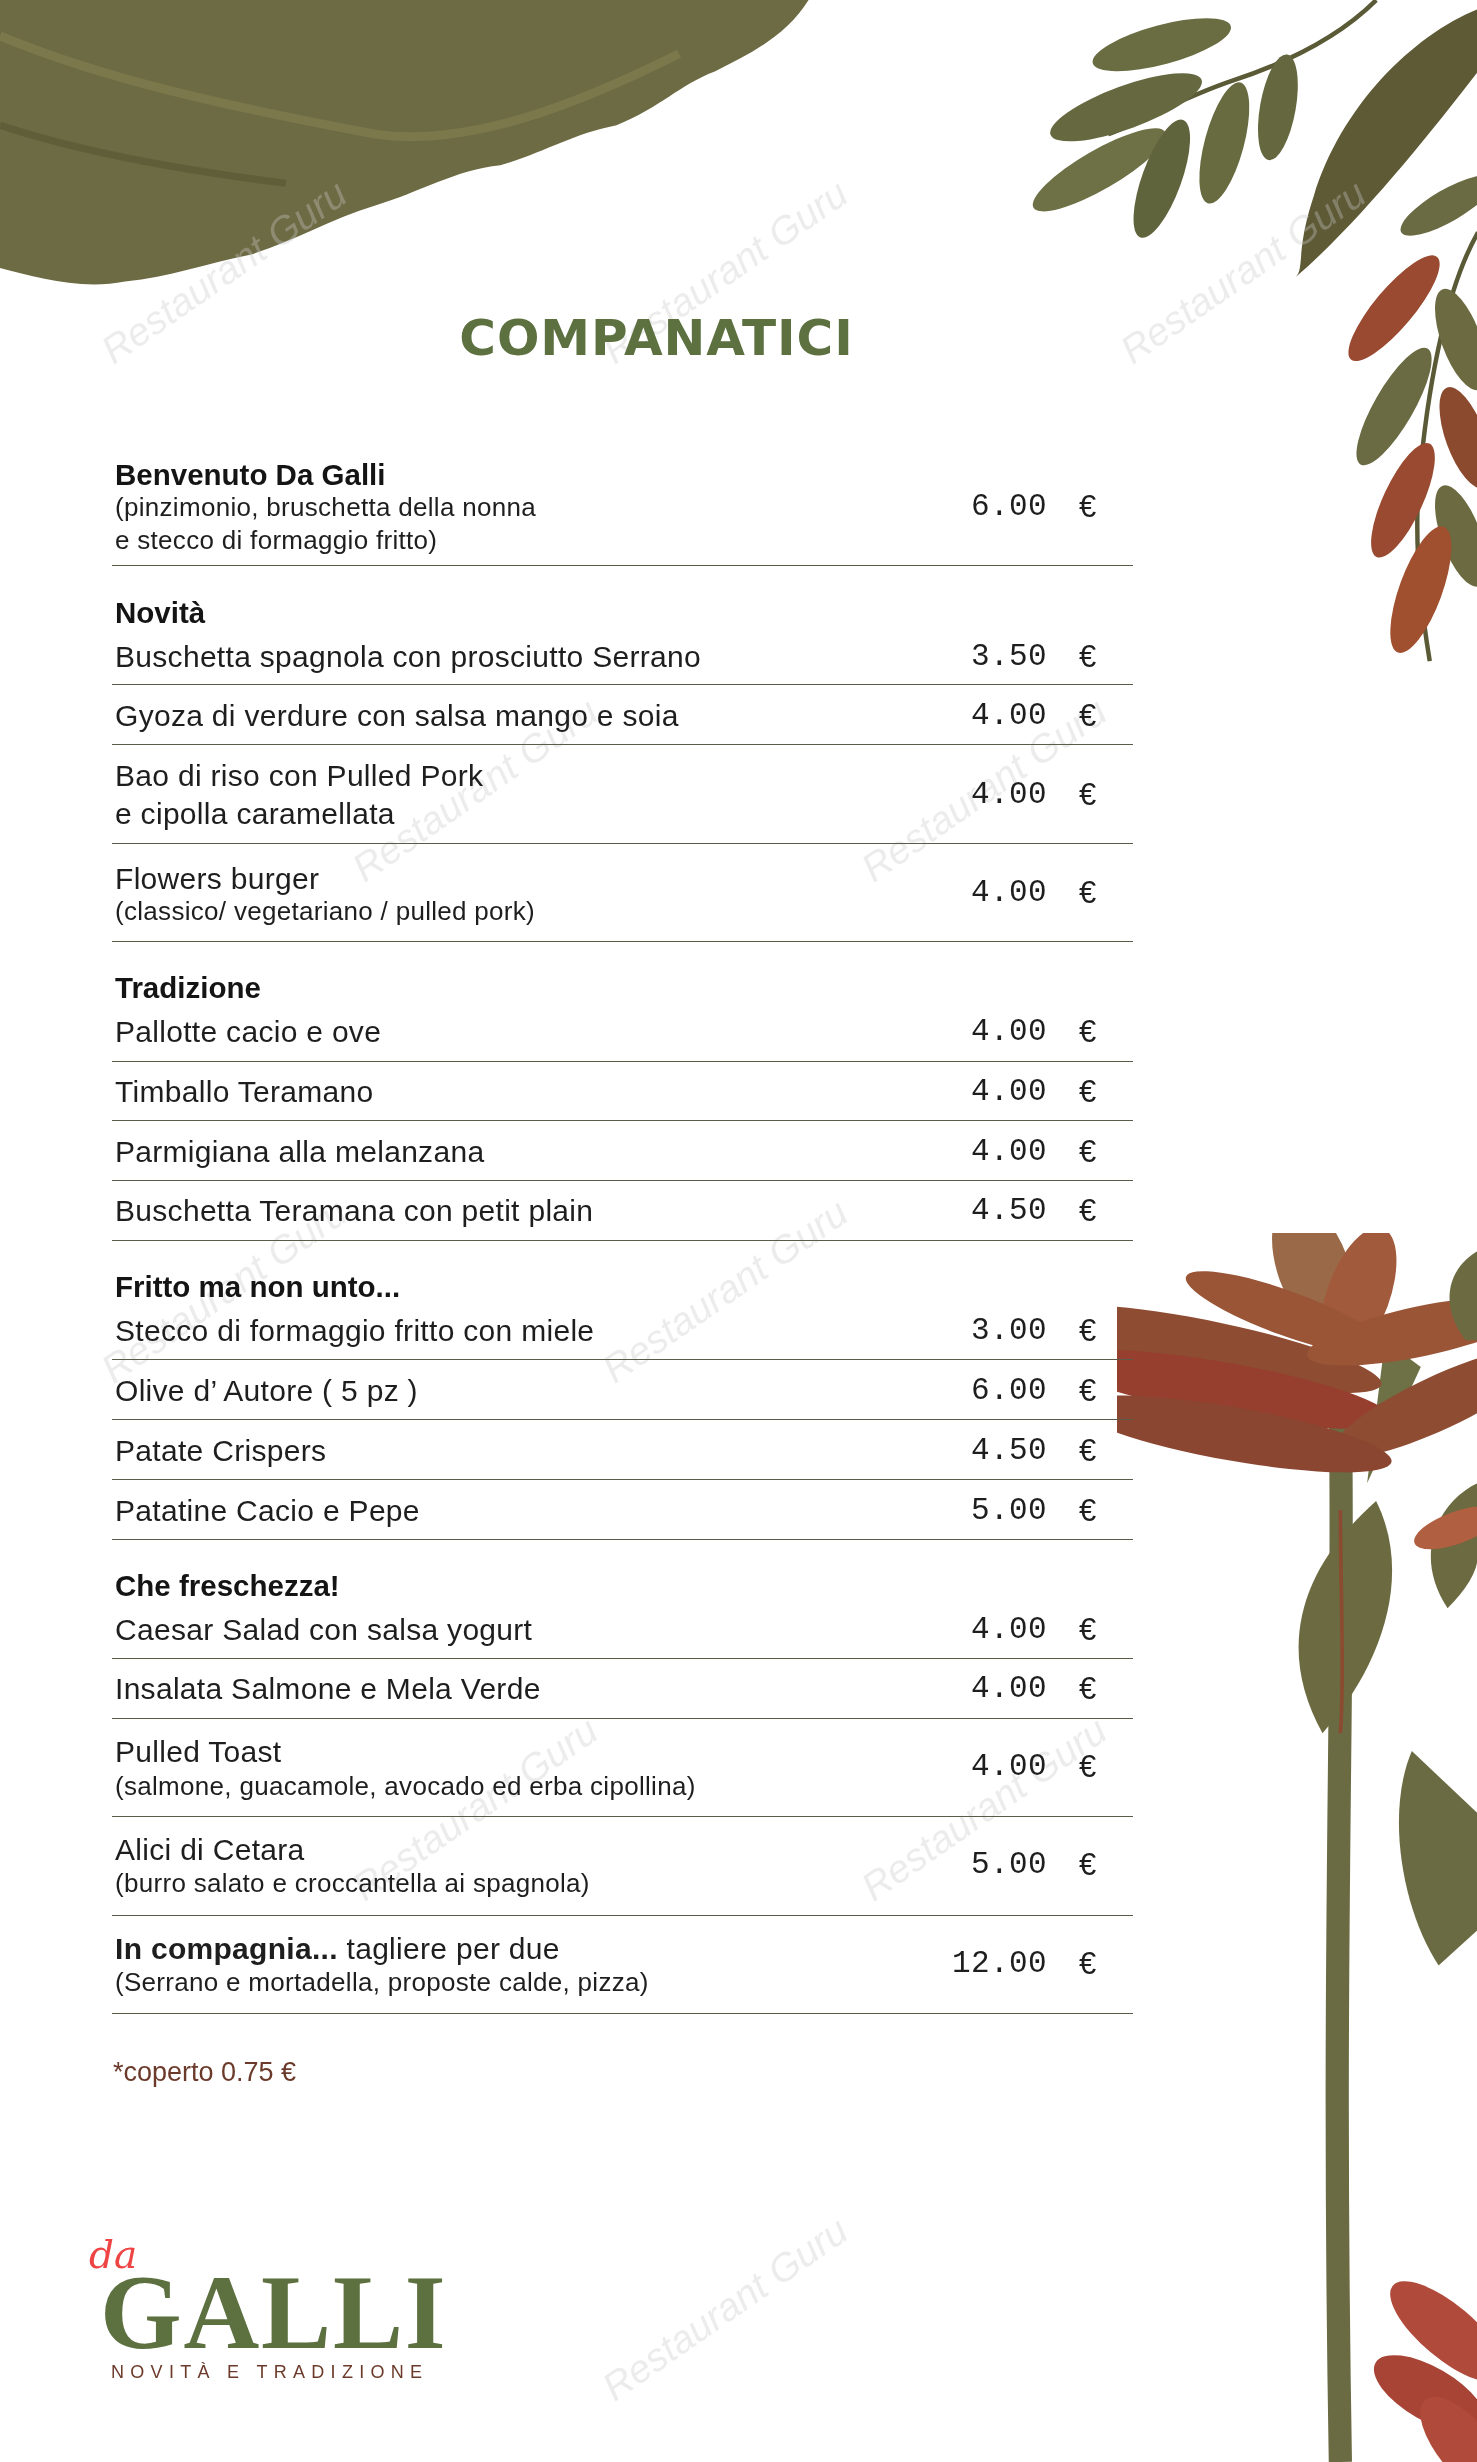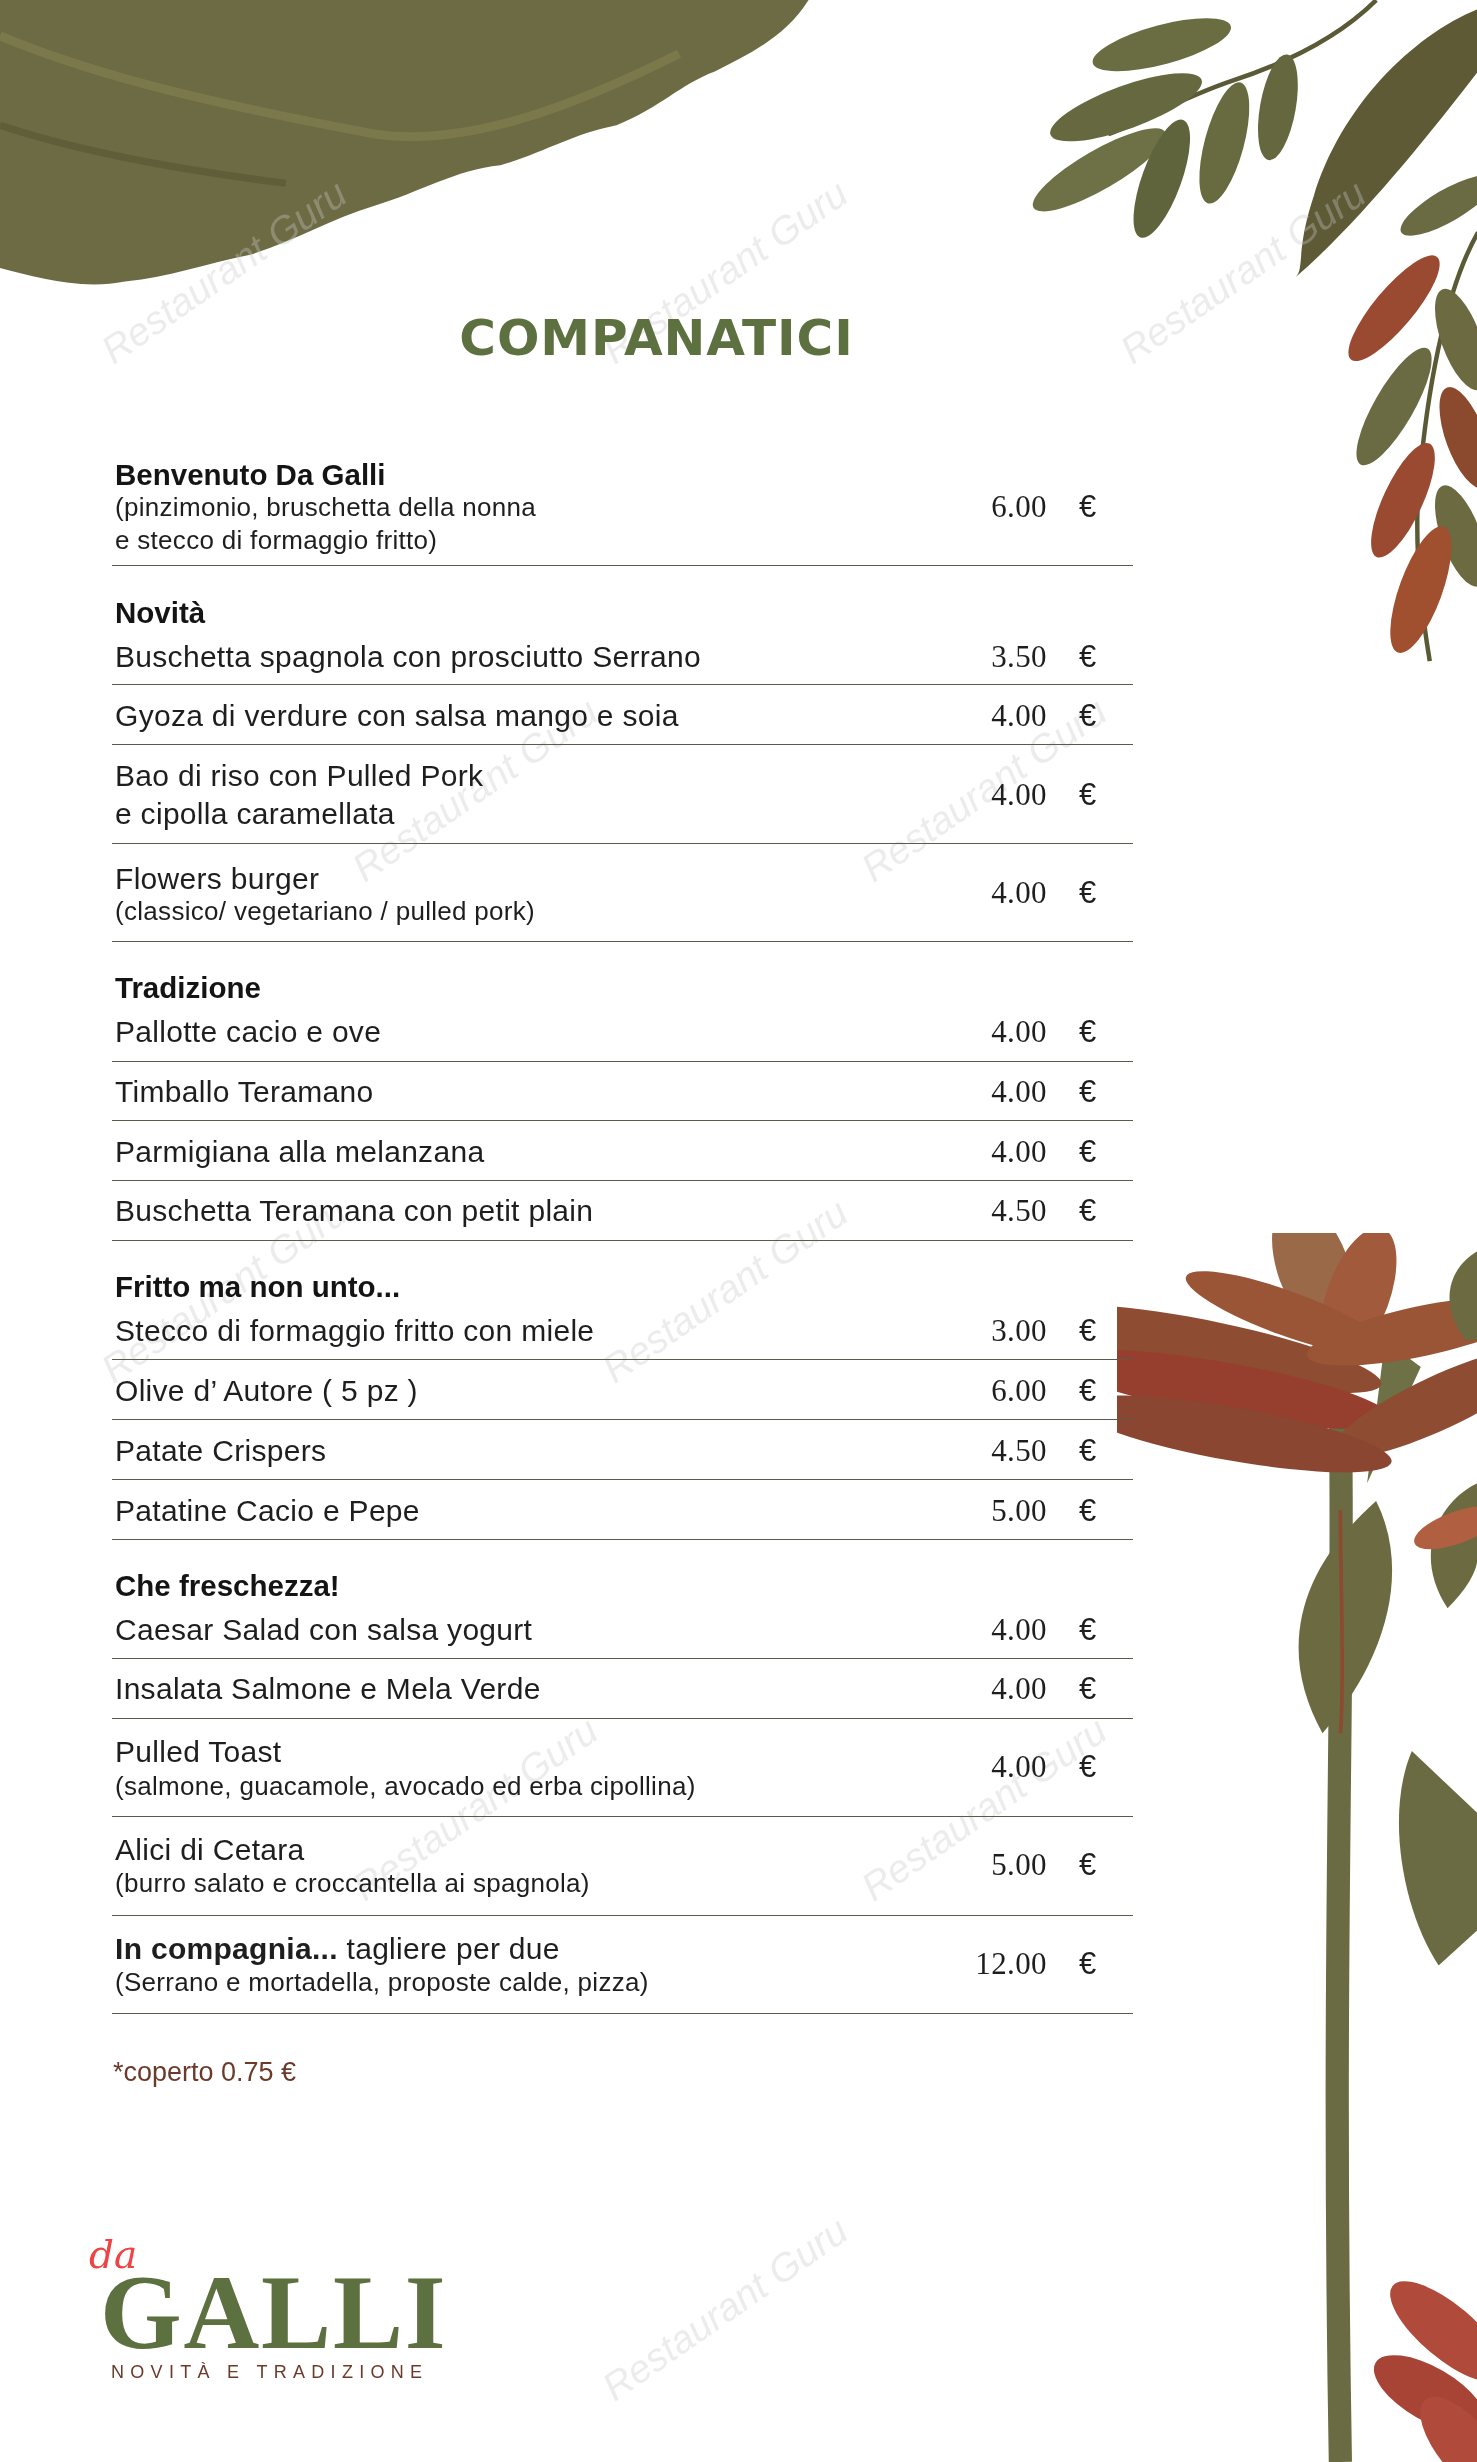--- a/index.html
+++ b/index.html
@@ -22,21 +22,21 @@
   .row-sub {
     position: absolute; left: 115px; font-size: 26px; line-height: 29px; white-space: nowrap;
     font-family: "Liberation Sans", sans-serif; color: #1e1e1e; letter-spacing: 0.3px;
   }
   .heading {
     position: absolute; left: 115px; font-size: 29.5px; line-height: 32px; font-weight: bold;
     font-family: "Liberation Sans", sans-serif; color: #141414; white-space: nowrap;
   }
   .price {
     position: absolute; right: calc(1478px - 1047px); font-size: 31px; line-height: 32px;
-    text-align: right; font-family: Liberation Serif, serif; color: #1e1e1e; letter-spacing: 0.4px;
+    text-align: right; font-family: Liberation Mono, monospace; color: #1e1e1e; letter-spacing: 0.4px;
   }
   .euro {
     position: absolute; left: 1079px; font-size: 31px; line-height: 32px;
     font-family: "Liberation Sans", sans-serif; color: #1e1e1e;
   }
   .rule {
     position: absolute; left: 112px; width: 1021px; height: 0; border-top: 1.8px solid #5c5a48;
   }
   .coperto {
     position: absolute; left: 113px; top: 2057px; font-size: 27px; color: #6b3a2a;

